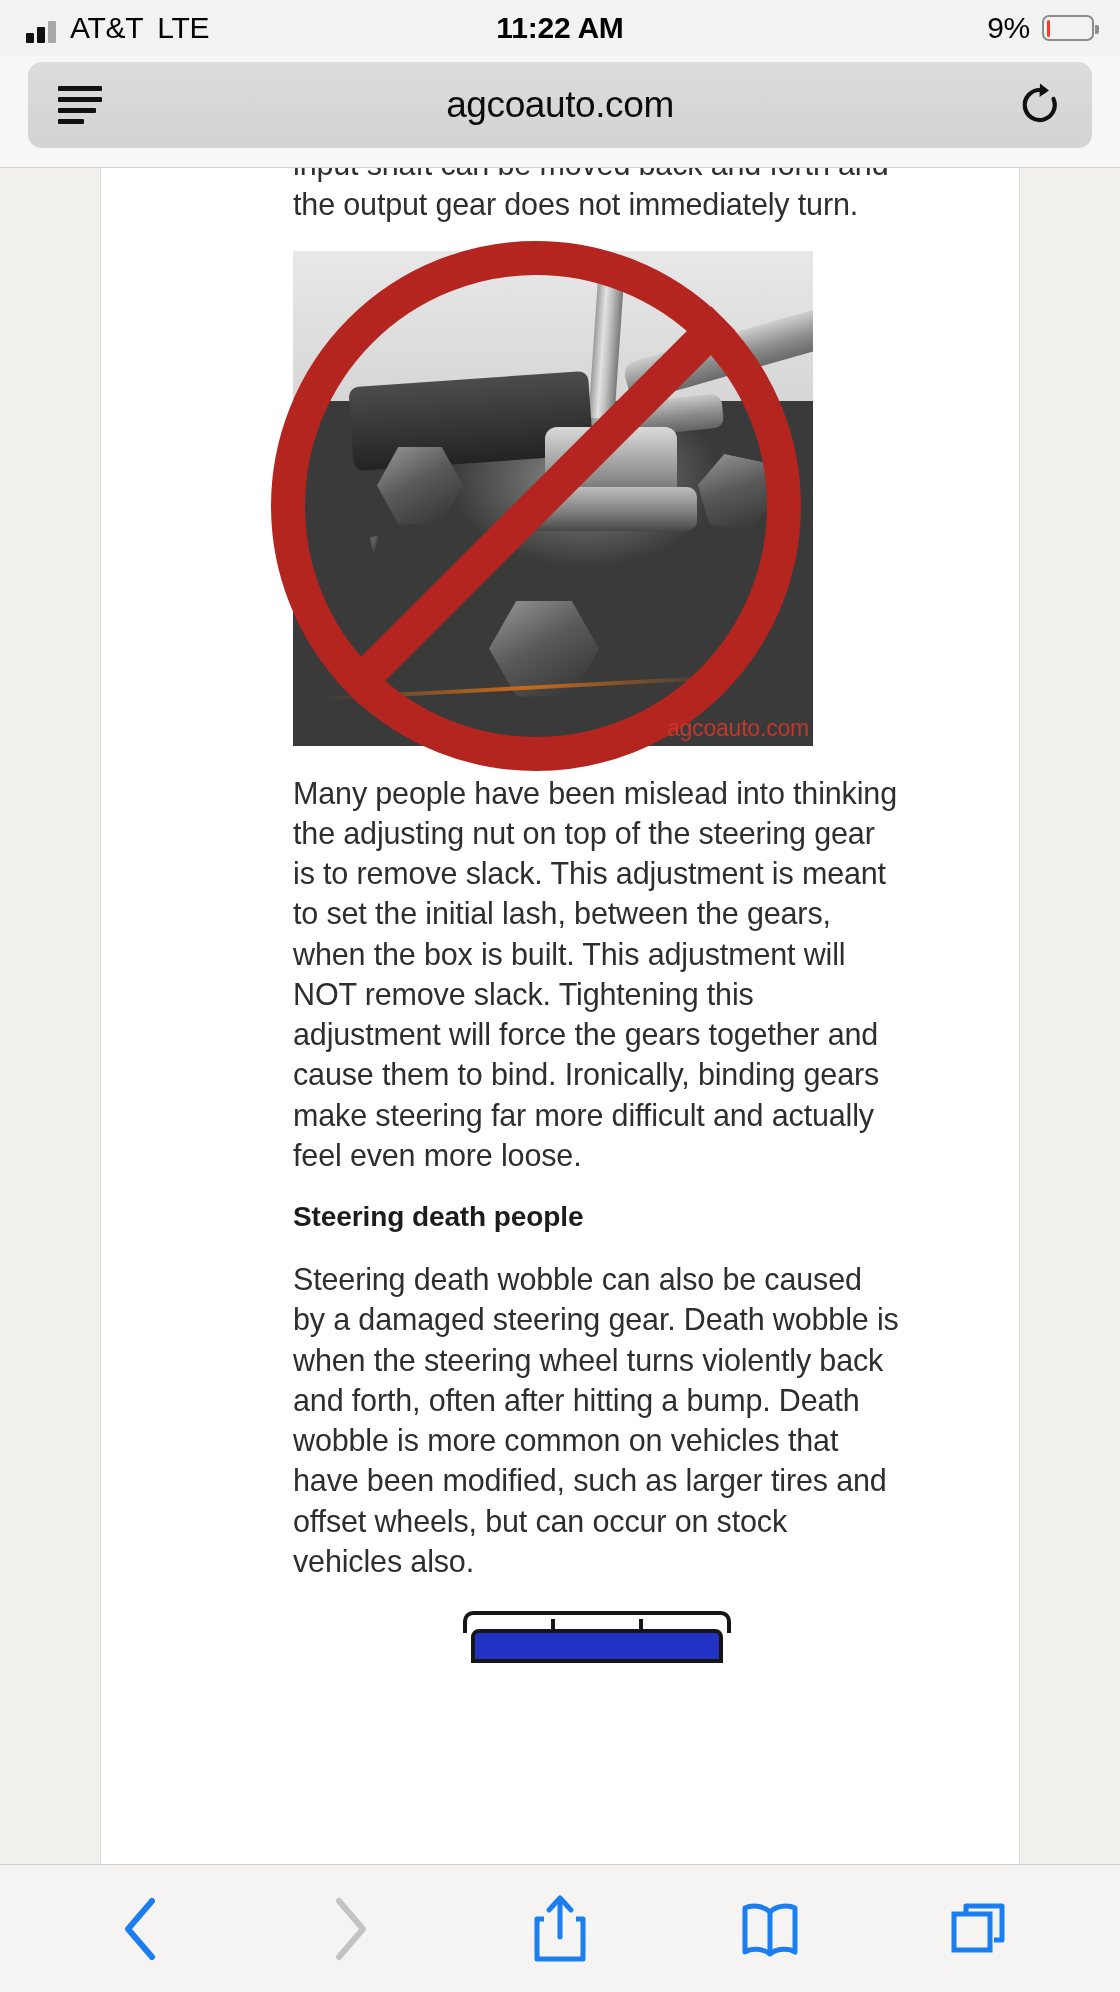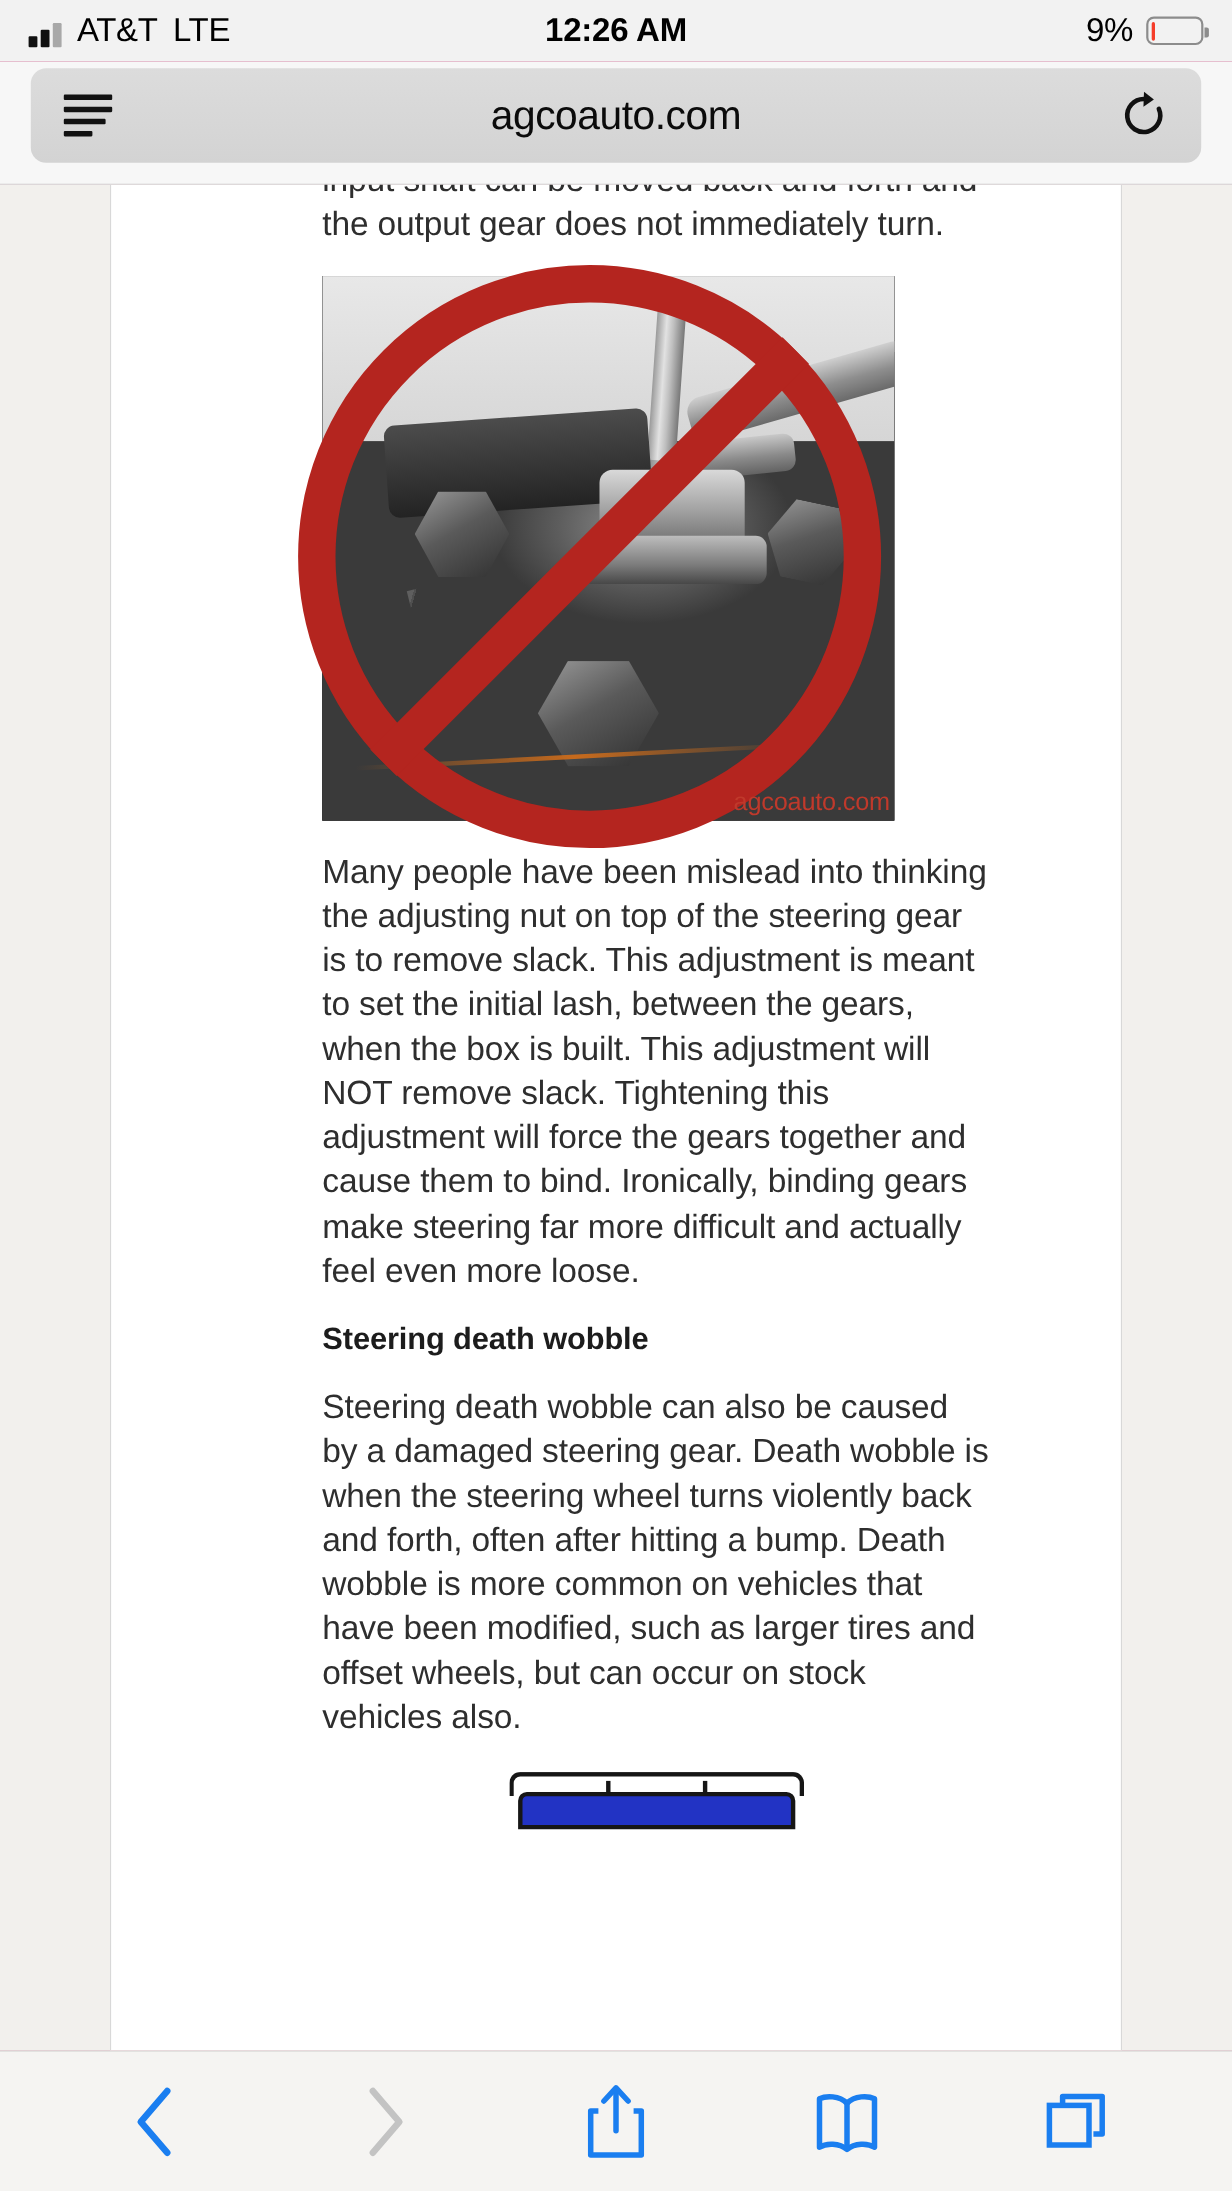--- a/index.html
+++ b/index.html
@@ -257,21 +257,21 @@
   <div class="statusbar">
     <div class="status-left">
       <span class="signal">
         <i></i>
           <i></i>
           <i></i>
       </span>
       <span class="carrier">AT&amp;T</span>
       <span class="radio">LTE</span>
     </div>
-    <div class="clock">12:26 AM</div>
+    <div class="clock">11:22 AM</div>
     <div class="status-right">
       <span class="batt-pct">9%</span>
       <span class="battery">
           <i id="batt-fill" style="width: 9%; background: rgb(245, 61, 42);"></i>
         </span>
     </div>
   </div>
 
   <div class="chrome">
     <div class="urlbar">
@@ -314,21 +314,21 @@
             <div class="orange"></div>
             <span class="watermark">agcoauto.com</span>
           </div>
           <div class="no-sign"></div>
           <div class="no-slash"></div>
         </div>
 
         <p class="para">Many people have been mislead into thinking the adjusting nut on top of the steering gear is to remove slack.  This adjustment is meant to set the initial lash, between the gears, when the box is built.  This adjustment will NOT remove slack.  Tightening this adjustment will force the gears together and cause them to bind.  Ironically, binding gears make steering far more difficult and actually feel even more loose.</p>
 
 
-        <h3 class="sub-head">Steering death wobble</h3>
+        <h3 class="sub-head">Steering death people</h3>
 
         <p class="para">Steering death wobble can also be caused by a damaged steering gear.  Death wobble is when the steering wheel turns violently back and forth, often after hitting a bump.  Death wobble is more common on vehicles that have been modified, such as larger tires and offset wheels, but can occur on stock vehicles also.</p>
 
         <div class="truck-wrap">
           <div class="truck">
             <div class="roofrack"></div>
             <div class="roof"></div>
 
           </div>
         </div>

